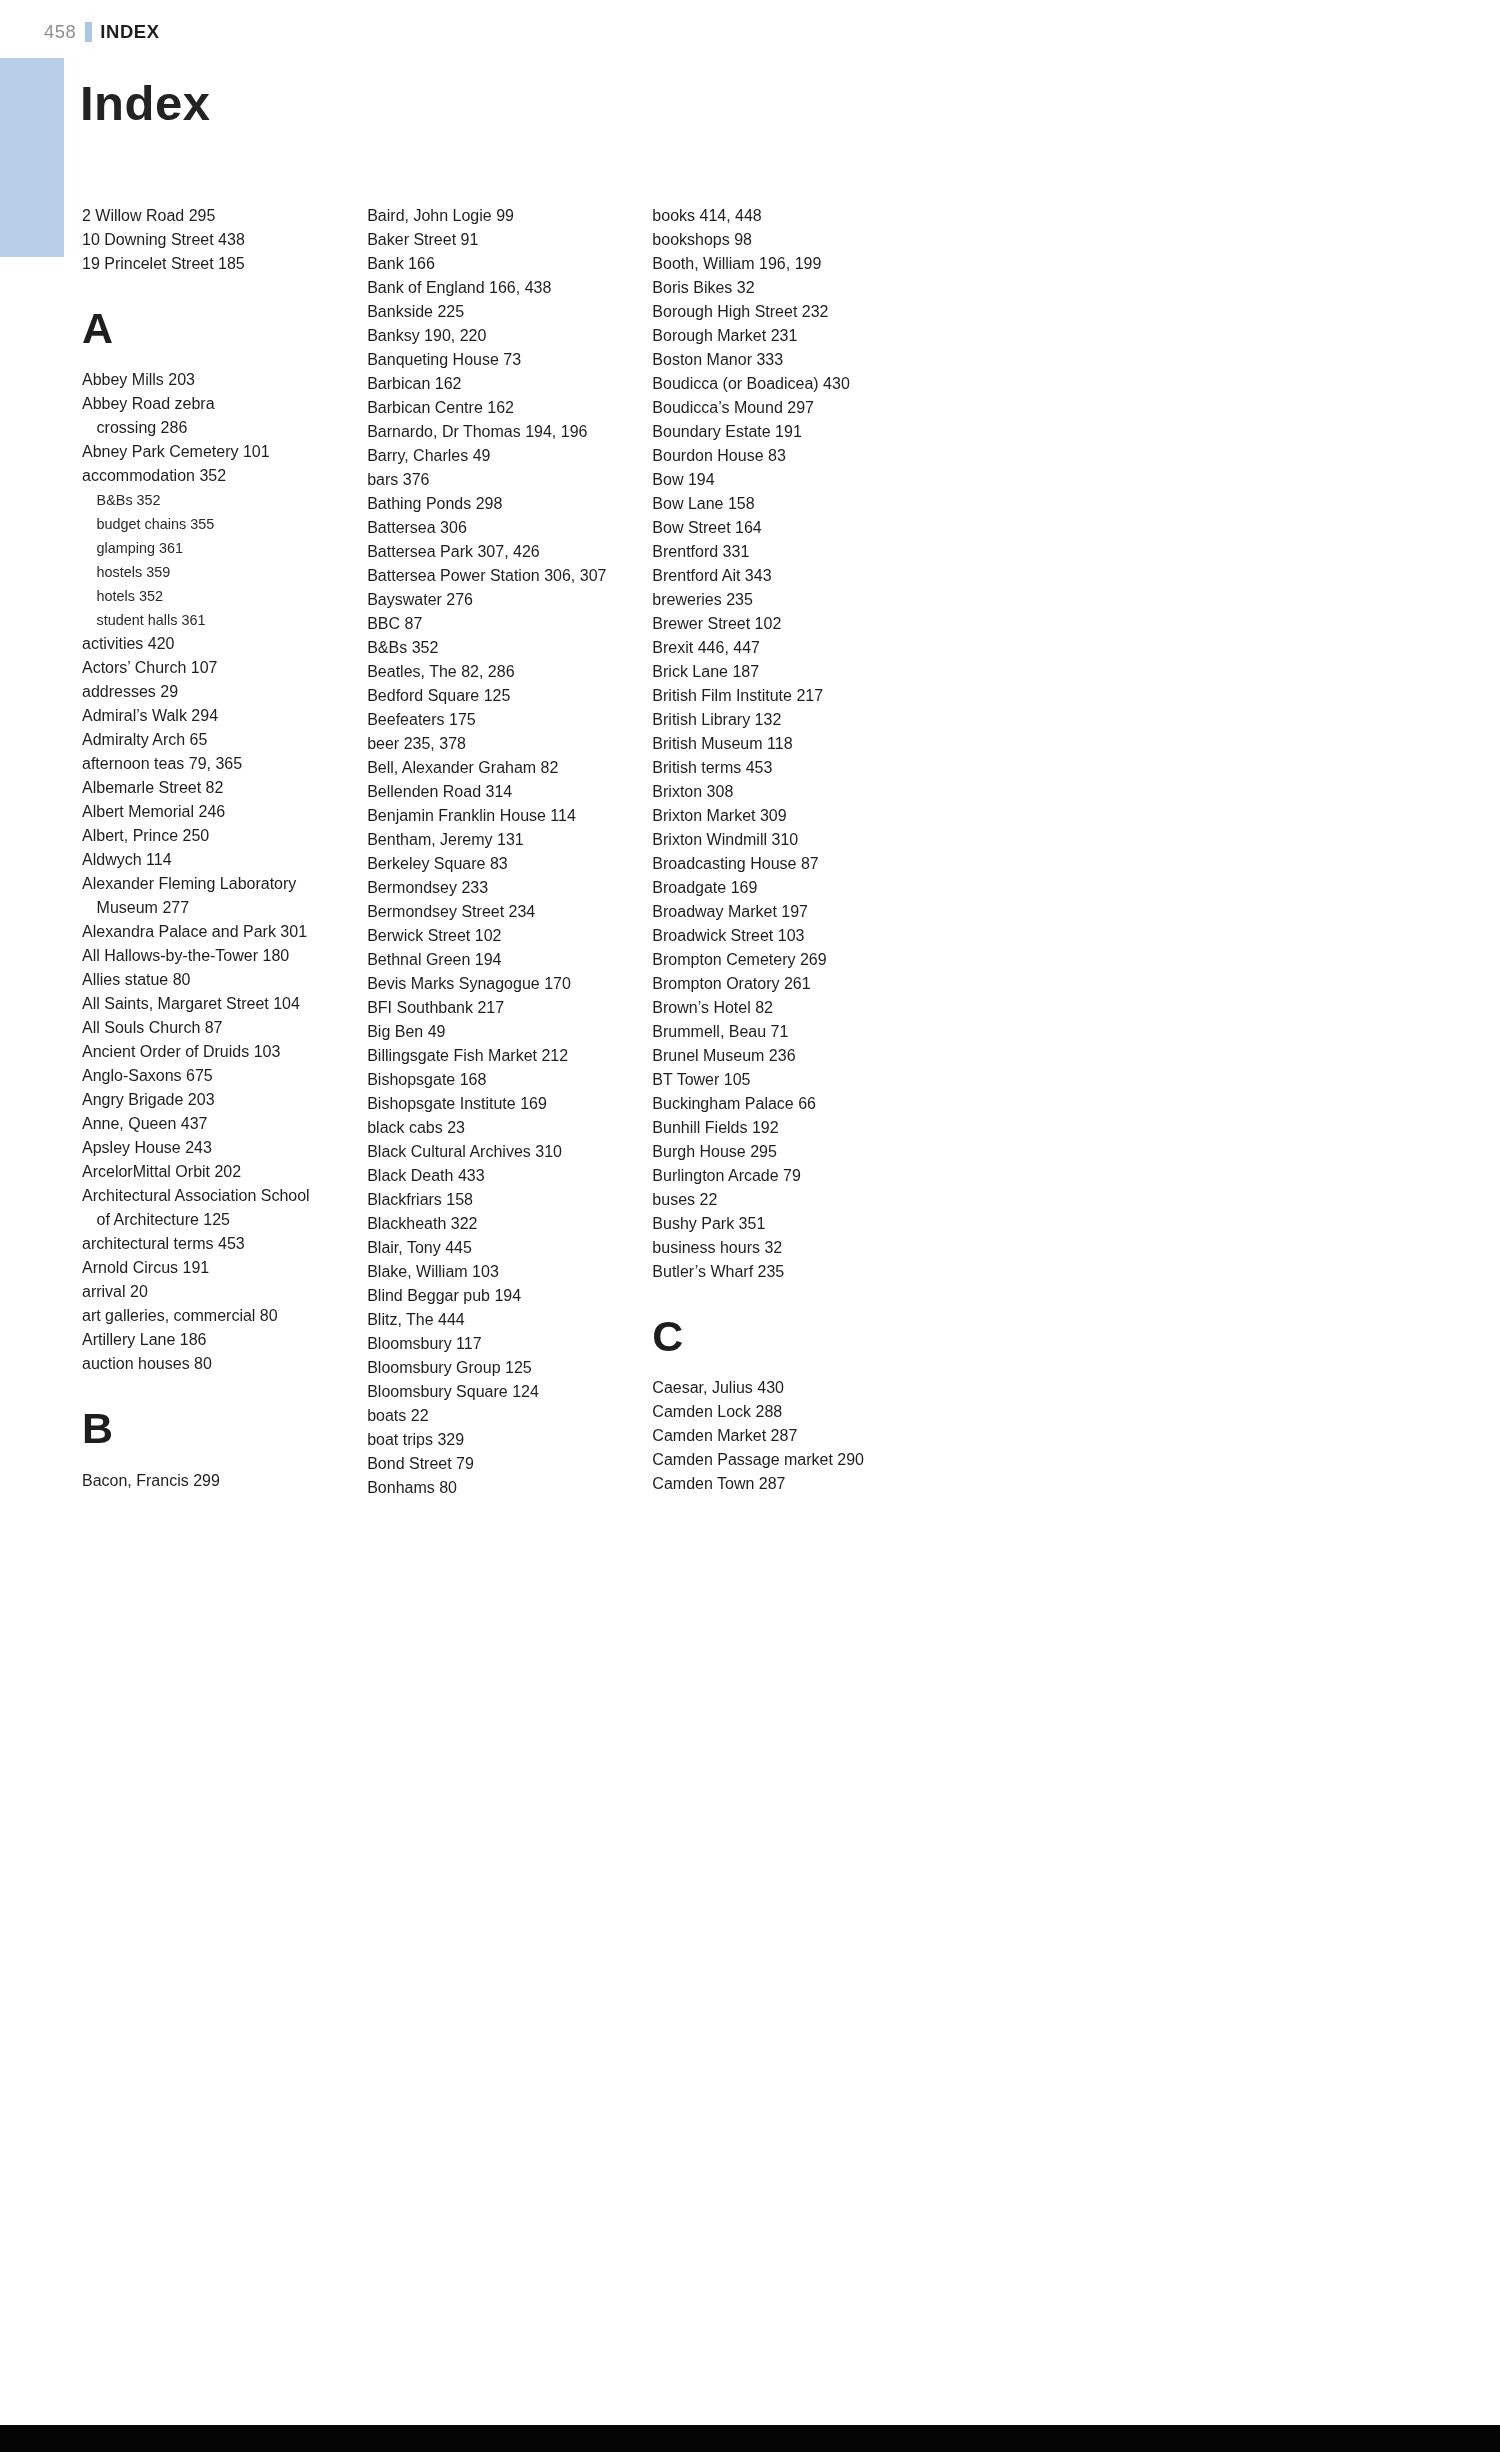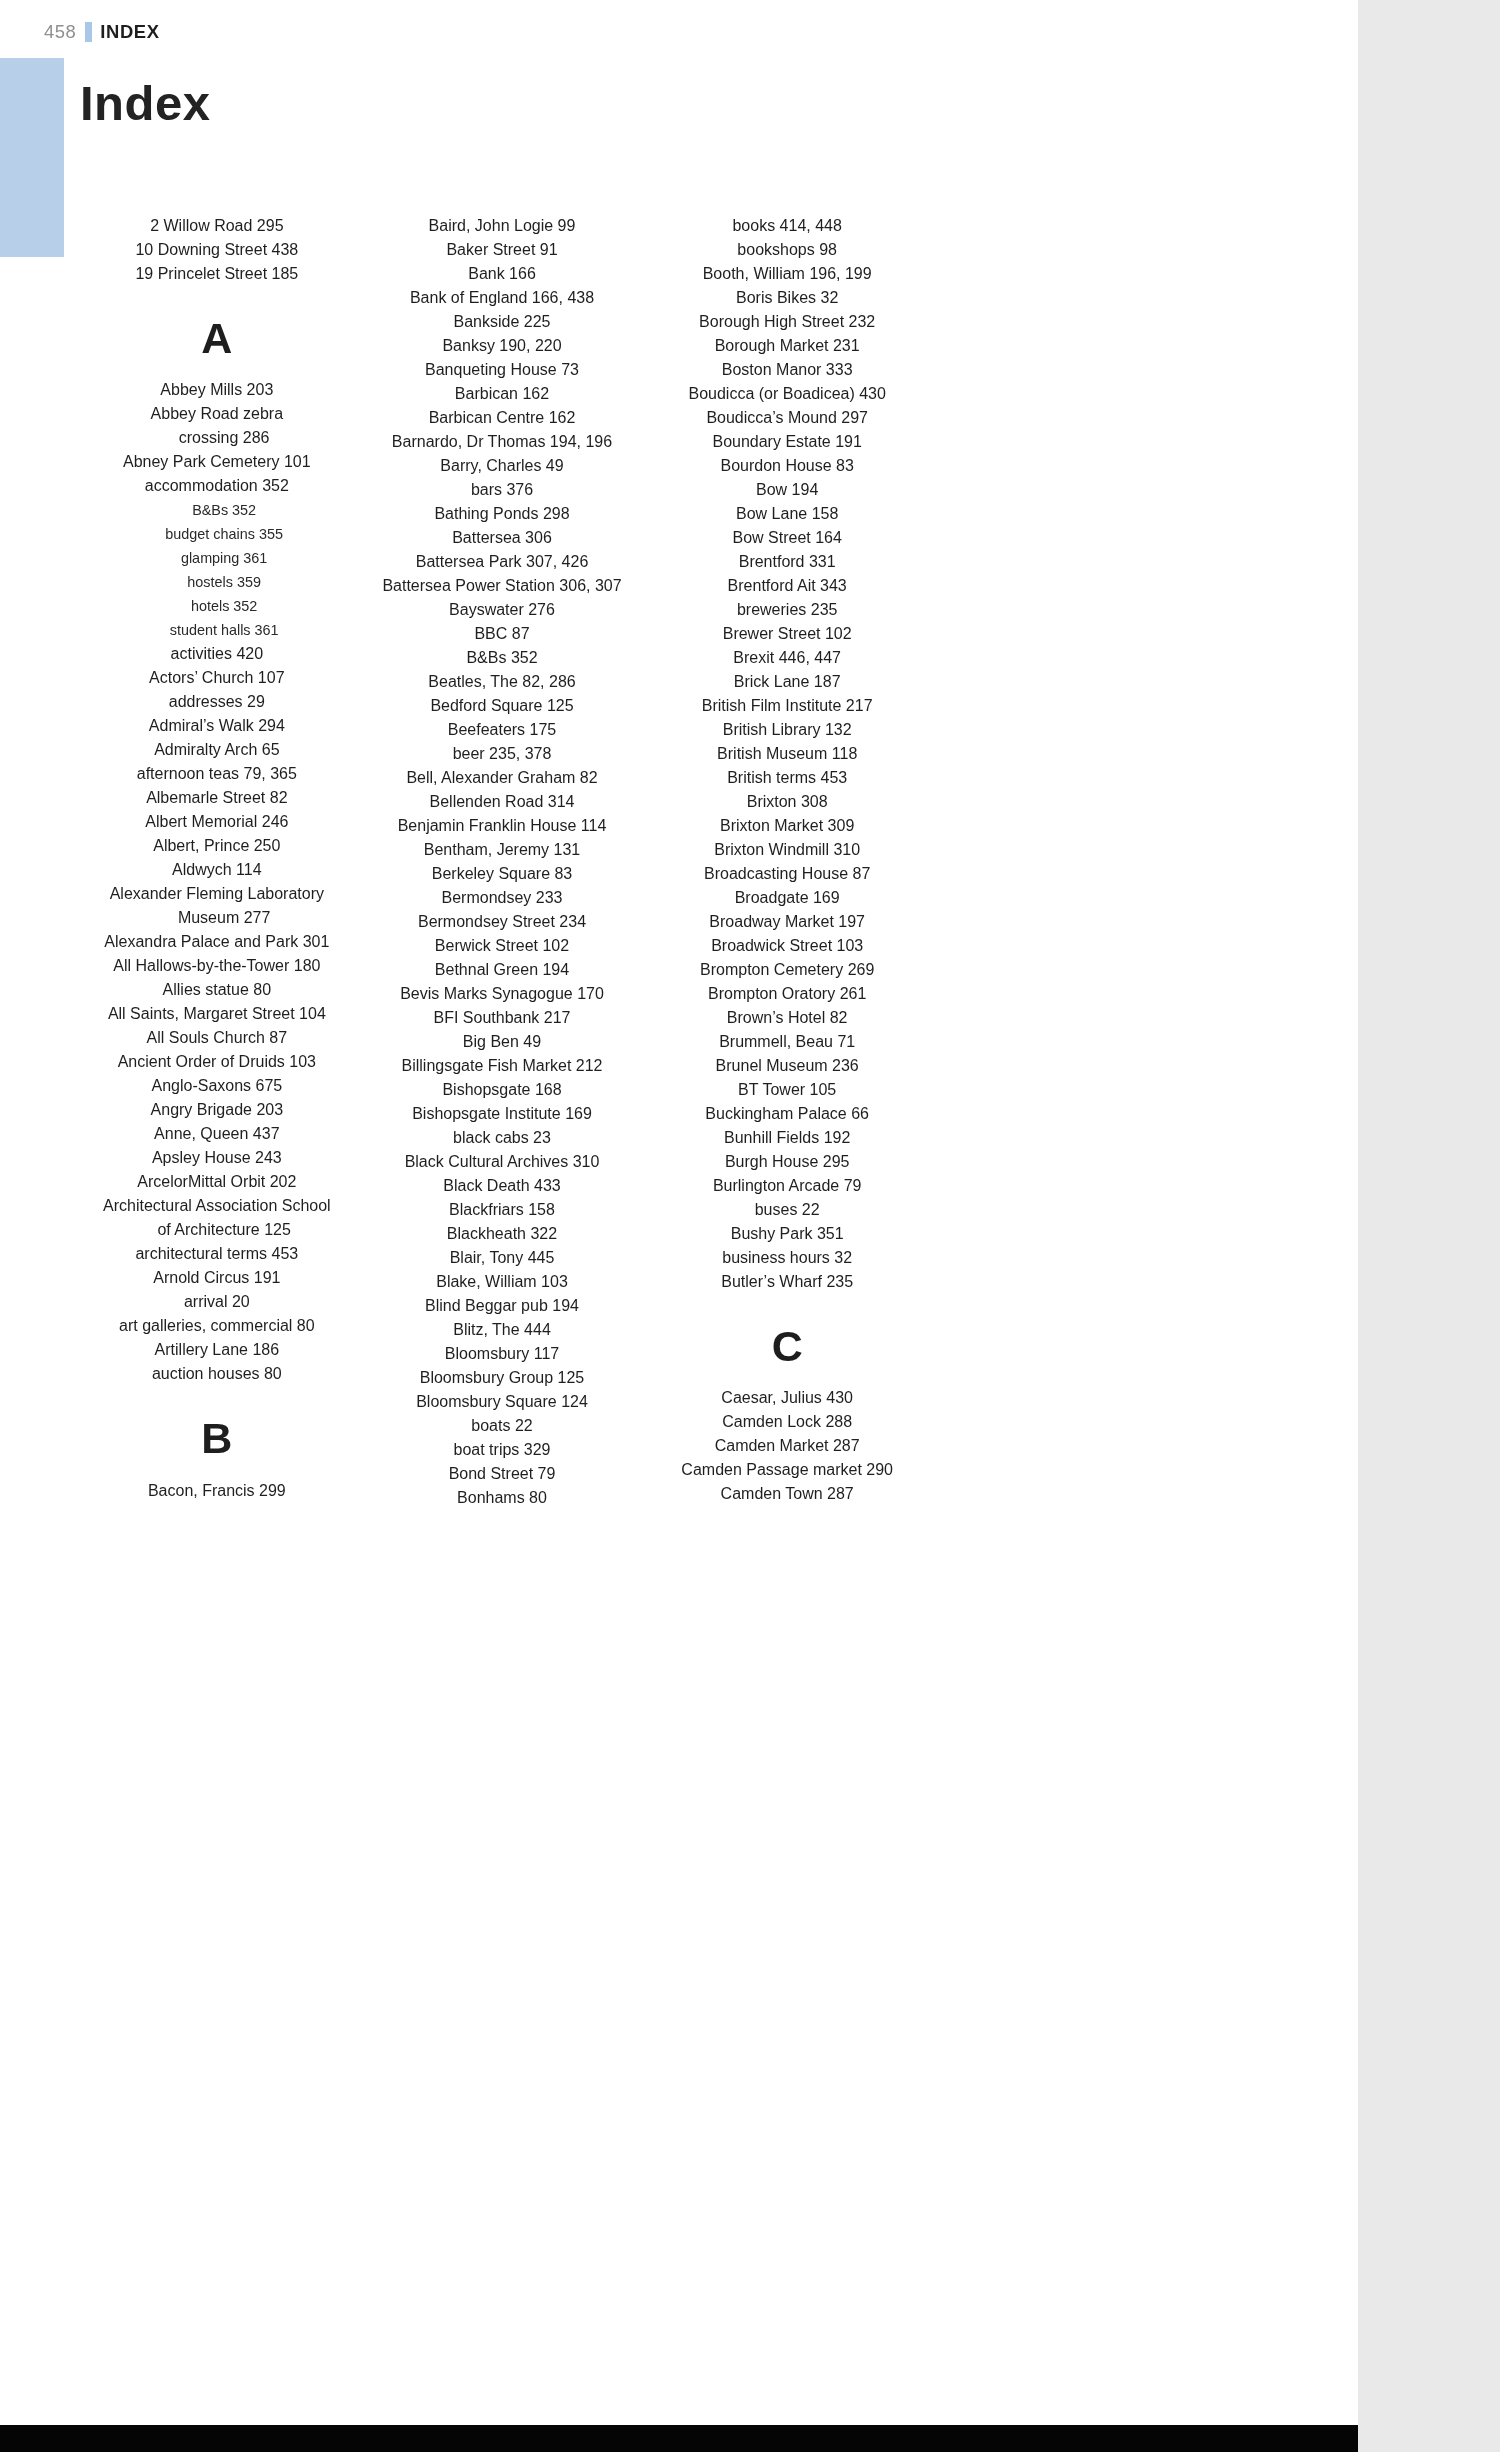--- a/index.html
+++ b/index.html
@@ -1,18 +1,18 @@
 <!DOCTYPE html>
 <html><head>
 <meta charset="utf-8">
 <style>
   html, body { margin: 0; padding: 0; background: #e9e9e9; }
   .page {
     position: relative;
-    width: 1358px;
+    width: 1500px;
     height: 2452px;
     background: #ffffff;
     overflow: hidden;
     font-family: "Liberation Sans", sans-serif;
     color: #222222;
   }
   
   .page-header {
     position: absolute;
     top: 21.3px;
@@ -56,25 +56,24 @@
     font-size: 49px;
     line-height: 54px;
     font-weight: 700;
     color: #232323;
     letter-spacing: 0.5px;
   }
   
   .columns {
     position: absolute;
     left: 82px;
-    top: 214px;
+    top: 204px;
     width: 840px;
     display: flex;
     gap: 15.5px;
-    text-align: center;
   }
   .col { flex: 1 1 0; min-width: 0; }
   .entry {
     font-size: 16px;
     line-height: 24px;
     padding-left: 14.6px;
     text-indent: -14.6px;
     white-space: pre-wrap;
     color: #1f1f1f;
   }

